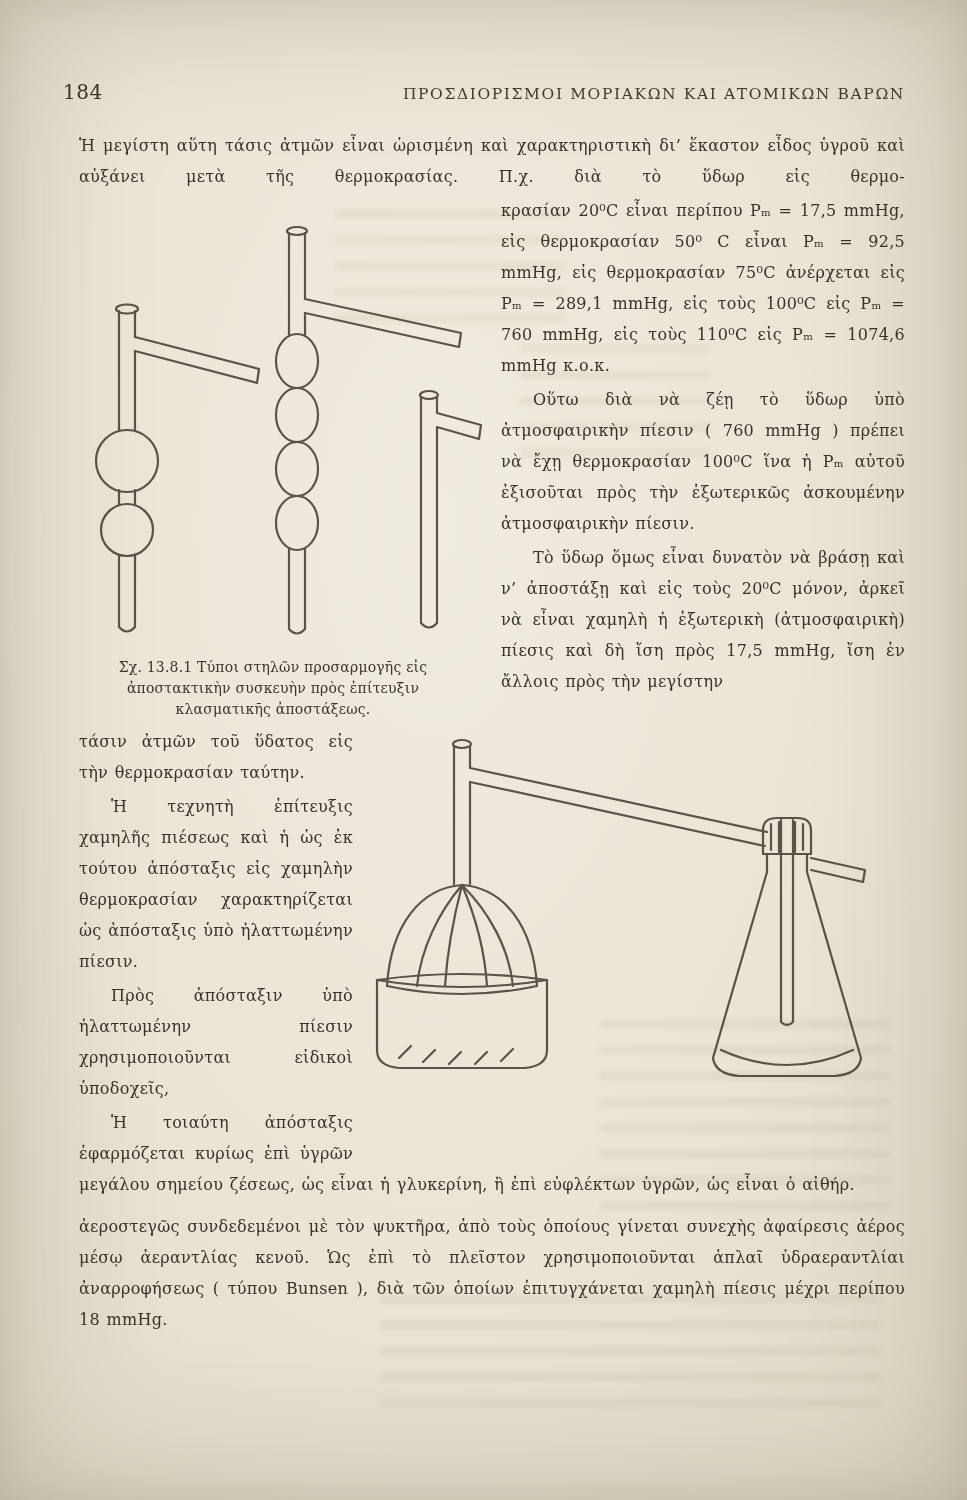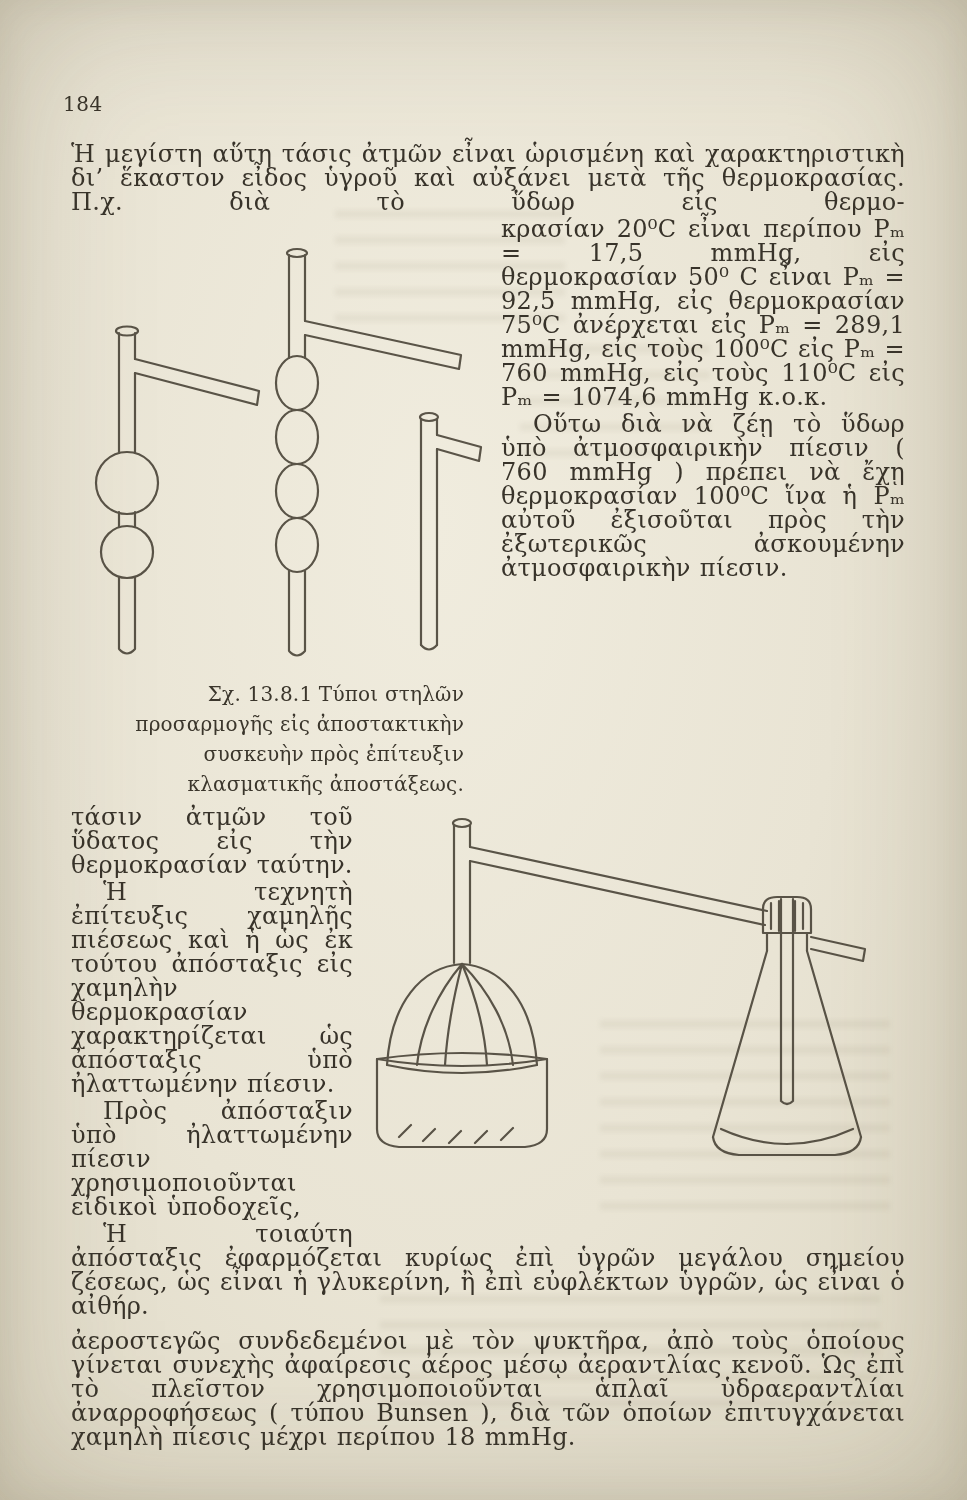--- a/index.html
+++ b/index.html
@@ -13,40 +13,40 @@
     color:#38332a;
   }
   .page::after{
     content:"";position:absolute;inset:0;z-index:5;pointer-events:none;
     box-shadow:inset 0 0 150px rgba(96,84,56,.25), inset 0 0 35px rgba(96,84,56,.10);
   }
   .ghost{
     position:absolute;z-index:1;filter:blur(2.5px);opacity:.5;pointer-events:none;
     background:repeating-linear-gradient(180deg, rgba(128,118,90,.17) 0 8px, rgba(128,118,90,0) 8px 26px);
   }
-  .content{position:absolute;left:63px;top:92px;width:842px;z-index:2;}
+  .content{position:absolute;left:63px;top:80px;width:842px;z-index:2;}
   .page-header{
     display:flex;justify-content:space-between;align-items:baseline;
     margin-bottom:26px;
   }
   .page-number{font-size:20px;letter-spacing:.5px;}
   .running-header{font-size:15.5px;letter-spacing:1.6px;color:#403b2e;}
   p.body-text{
-    margin:0 0 3px 8px;
-    font-size:24px;line-height:24px;
+    margin:0 0 3px 16px;
+    font-size:16px;line-height:31px;
     text-align:justify;
     letter-spacing:.3px;word-spacing:1.2px;
   }
   p.lead{text-align-last:justify;}
   .indent{text-indent:32px;}
   figure{margin:0;}
   .fig1{float:left;width:420px;margin:4px 18px 2px 0;}
   .fig2{float:right;width:540px;margin:2px 0 2px 12px;}
   .caption{
-    font-size:20px;line-height:30px;text-align:right;
+    font-size:14px;line-height:21px;text-align:center;
     color:#3b362c;letter-spacing:.2px;
   }
   .fig1 .caption{width:382px;margin:8px auto 0;}
   .fig2 .caption{width:452px;margin:12px auto 0;}
   .wrap-b{clear:both;padding-top:4px;}
   .final{clear:both;padding-top:8px;}
   .figsvg{display:block;}
 </style>
 </head>
 <body>
@@ -55,20 +55,21 @@
 
   <div class="ghost" style="left:335px;top:210px;width:230px;height:115px;"></div>
   <div class="ghost" style="left:520px;top:345px;width:190px;height:130px;"></div>
   <div class="ghost" style="left:600px;top:1020px;width:290px;height:190px;"></div>
   <div class="ghost" style="left:380px;top:1295px;width:500px;height:130px;"></div>
 
   <div class="content">
 
     <header class="page-header">
       <span class="page-number">184</span>
+      <span class="running-header">ΠΡΟΣΔΙΟΡΙΣΜΟΙ ΜΟΡΙΑΚΩΝ ΚΑΙ ΑΤΟΜΙΚΩΝ ΒΑΡΩΝ</span>
     </header>
 
     <p class="body-text lead">Ἡ μεγίστη αὕτη τάσις ἀτμῶν εἶναι ὡρισμένη καὶ χαρακτηριστικὴ δι’ ἕκαστον εἶδος ὑγροῦ καὶ αὐξάνει μετὰ τῆς θερμοκρασίας. Π.χ. διὰ τὸ ὕδωρ εἰς θερμο-</p>
 
     <section class="wrap-a">
 
       <figure class="fig1">
         <svg class="figsvg" width="420" height="450" viewBox="0 0 420 450">
           <g stroke="#4a4438" stroke-width="2.2" fill="none" stroke-linecap="round" stroke-linejoin="round" opacity="0.9">
             <g>
@@ -96,20 +97,21 @@
               <path d="M374,214 L418,226 M374,228 L416,240 M418,226 L416,240"></path>
               <path d="M358,424 Q366,433 374,424"></path>
             </g>
           </g>
         </svg>
         <figcaption class="caption">Σχ. 13.8.1 Τύποι στηλῶν προσαρμογῆς εἰς ἀποστακτικὴν συσκευὴν πρὸς ἐπίτευξιν κλασματικῆς ἀποστάξεως.</figcaption>
       </figure>
 
       <p class="body-text">κρασίαν 20⁰C εἶναι περίπου Pₘ = 17,5 mmHg, εἰς θερμοκρασίαν 50⁰ C εἶναι Pₘ = 92,5 mmHg, εἰς θερμοκρασίαν 75⁰C ἀνέρχεται εἰς Pₘ = 289,1 mmHg, εἰς τοὺς 100⁰C εἰς Pₘ = 760 mmHg, εἰς τοὺς 110⁰C εἰς Pₘ = 1074,6 mmHg κ.ο.κ.</p>
       <p class="body-text indent">Οὕτω διὰ νὰ ζέῃ τὸ ὕδωρ ὑπὸ ἀτμοσφαιρικὴν πίεσιν ( 760 mmHg ) πρέπει νὰ ἔχῃ θερμοκρασίαν 100⁰C ἵνα ἡ Pₘ αὐτοῦ ἐξισοῦται πρὸς τὴν ἐξωτερικῶς ἀσκουμένην ἀτμοσφαιρικὴν πίεσιν.</p>
+      <p class="body-text indent">Τὸ ὕδωρ ὅμως εἶναι δυνατὸν νὰ βράσῃ καὶ ν’ ἀποστάξῃ καὶ εἰς τοὺς 20⁰C μόνον, ἀρκεῖ νὰ εἶναι χαμηλὴ ἡ ἐξωτερικὴ (ἀτμοσφαιρικὴ) πίεσις καὶ δὴ ἴση πρὸς 17,5 mmHg, ἴση ἐν ἄλλοις πρὸς τὴν μεγίστην</p>
     </section>
 
     <section class="wrap-b">
 
       <figure class="fig2">
         <svg class="figsvg" width="540" height="430" viewBox="0 0 540 430">
           <g stroke="#4a4438" stroke-width="2.2" fill="none" stroke-linecap="round" stroke-linejoin="round" opacity="0.9">
             <g>
               <ellipse cx="97" cy="16" rx="9" ry="4"></ellipse>
               <path d="M89,18 V156 M105,18 V40 M105,54 V156"></path>

